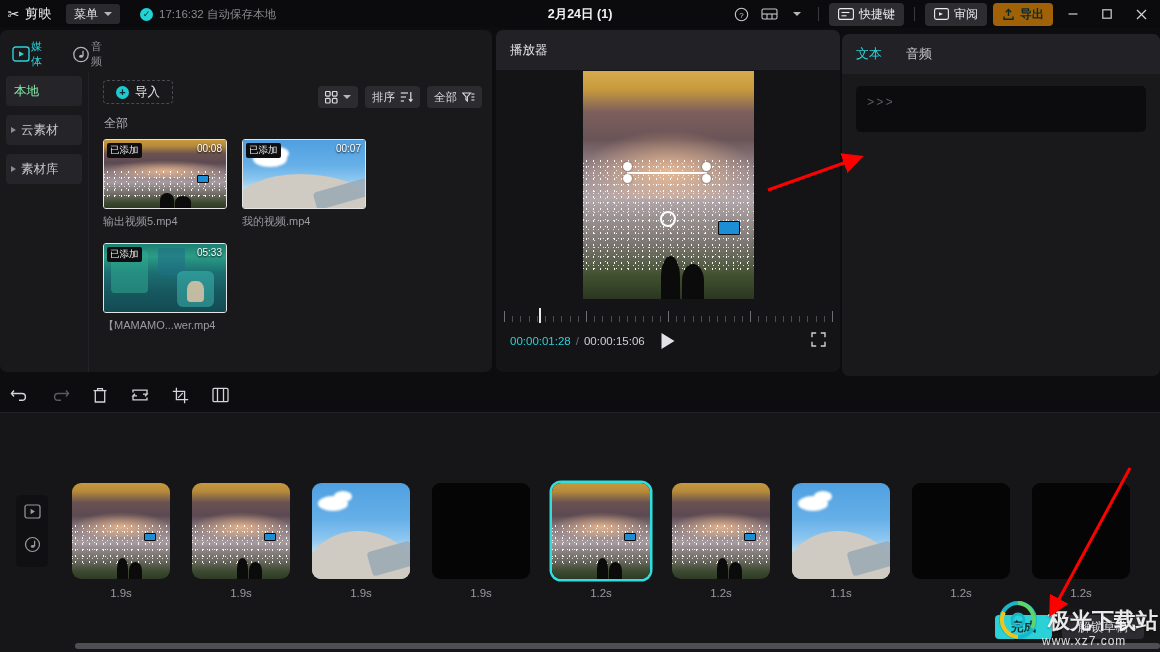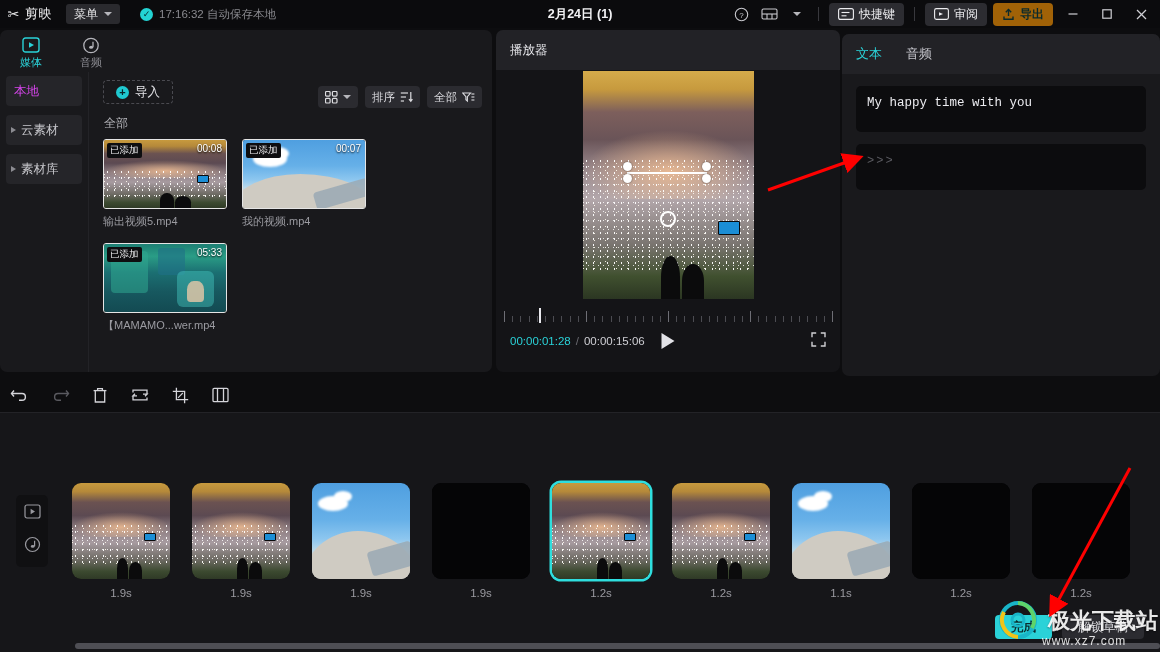--- a/index.html
+++ b/index.html
@@ -56,31 +56,31 @@
             color:#cfcfd4;font-size:13px; }
 
   
   .panel { position:absolute; background:#19191c; border-radius:7px; }
   #media-panel { left:0; top:30px; width:492px; height:342px; }
   #player-panel { left:496px; top:30px; width:344px; height:342px; background:#141417; }
   #text-panel  { left:842px; top:34px; width:318px; height:342px;font-family:Liberation Mono, monospace; }
 
   
   .media-tabs { display:flex; gap:22px; padding:6px 0 0 12px; height:42px; }
-  .mtab { display:flex;flex-direction:column;align-items:center;gap:1px;width:38px;cursor:default; }
+  .mtab { display:flex;flex-direction:row;align-items:center;gap:1px;width:38px;cursor:default; }
   .mtab .glyph { width:20px;height:18px;display:flex;align-items:center;justify-content:center; }
   .mtab .lbl { font-size:11px; color:#8e8e94; }
   .mtab.active .lbl { color:#2ad2d8; }
   .media-body { display:flex; height:300px; }
   .side-list { width:88px; padding:4px 6px 0 6px; }
   .side-item {
     height:30px; border-radius:4px; display:flex; align-items:center; padding-left:8px;
     font-size:12.5px; color:#c8c8cd; margin-bottom:9px; background:#252529; cursor:default;
   }
-  .side-item.active { color:#d946ef; }
+  .side-item.active { color:#86efac; }
   .side-arrow { width:0;height:0;border-top:3.5px solid transparent;border-bottom:3.5px solid transparent;
                 border-left:5px solid #8b8b91; margin-right:5px; margin-left:-3px; }
   .lib-col { flex:1; border-left:1px solid #232327; padding:6px 10px 0 14px; position:relative; }
   .lib-toolbar { display:flex; align-items:center; height:28px; }
   .import-btn {
     display:flex;align-items:center;gap:6px; height:24px; padding:0 12px;
     border:1px dashed #4a4a50; border-radius:4px; font-size:12.5px; color:#e2e2e6; cursor:default;
   }
   .plus-circle { width:13px;height:13px;border-radius:50%;background:#1fc9d0;color:#07262a;
                  font-size:11px;line-height:12px;text-align:center;font-weight:bold; }
@@ -500,23 +500,20 @@
     </div>
   </div>
 
   <div class="panel" id="text-panel">
     <div class="text-tabs">
       <div class="ttab active">文本</div>
       <div class="ttab">音频</div>
     </div>
     <div class="tp-body">
       <div class="field-box tall">
-        <div class="field-val">My happy time with you</div>
-      </div>
-      <div class="field-box tall">
         <div class="field-ph">&gt;&gt;&gt;</div>
       </div>
     </div>
   </div>
 
   <div id="tl-toolbar">
     <div class="tl-ico">
       <svg width="20" height="16" viewBox="0 0 20 16">
           <path d="M4 9.5 L1.5 6.5 L4 3.5" fill="none" stroke="currentColor" stroke-width="1.4"></path>
           <path d="M1.8 6.5 L12 6.5 A3.4 3.4 0 0 1 12 13.3 L9 13.3" fill="none" stroke="currentColor" stroke-width="1.4"></path>

